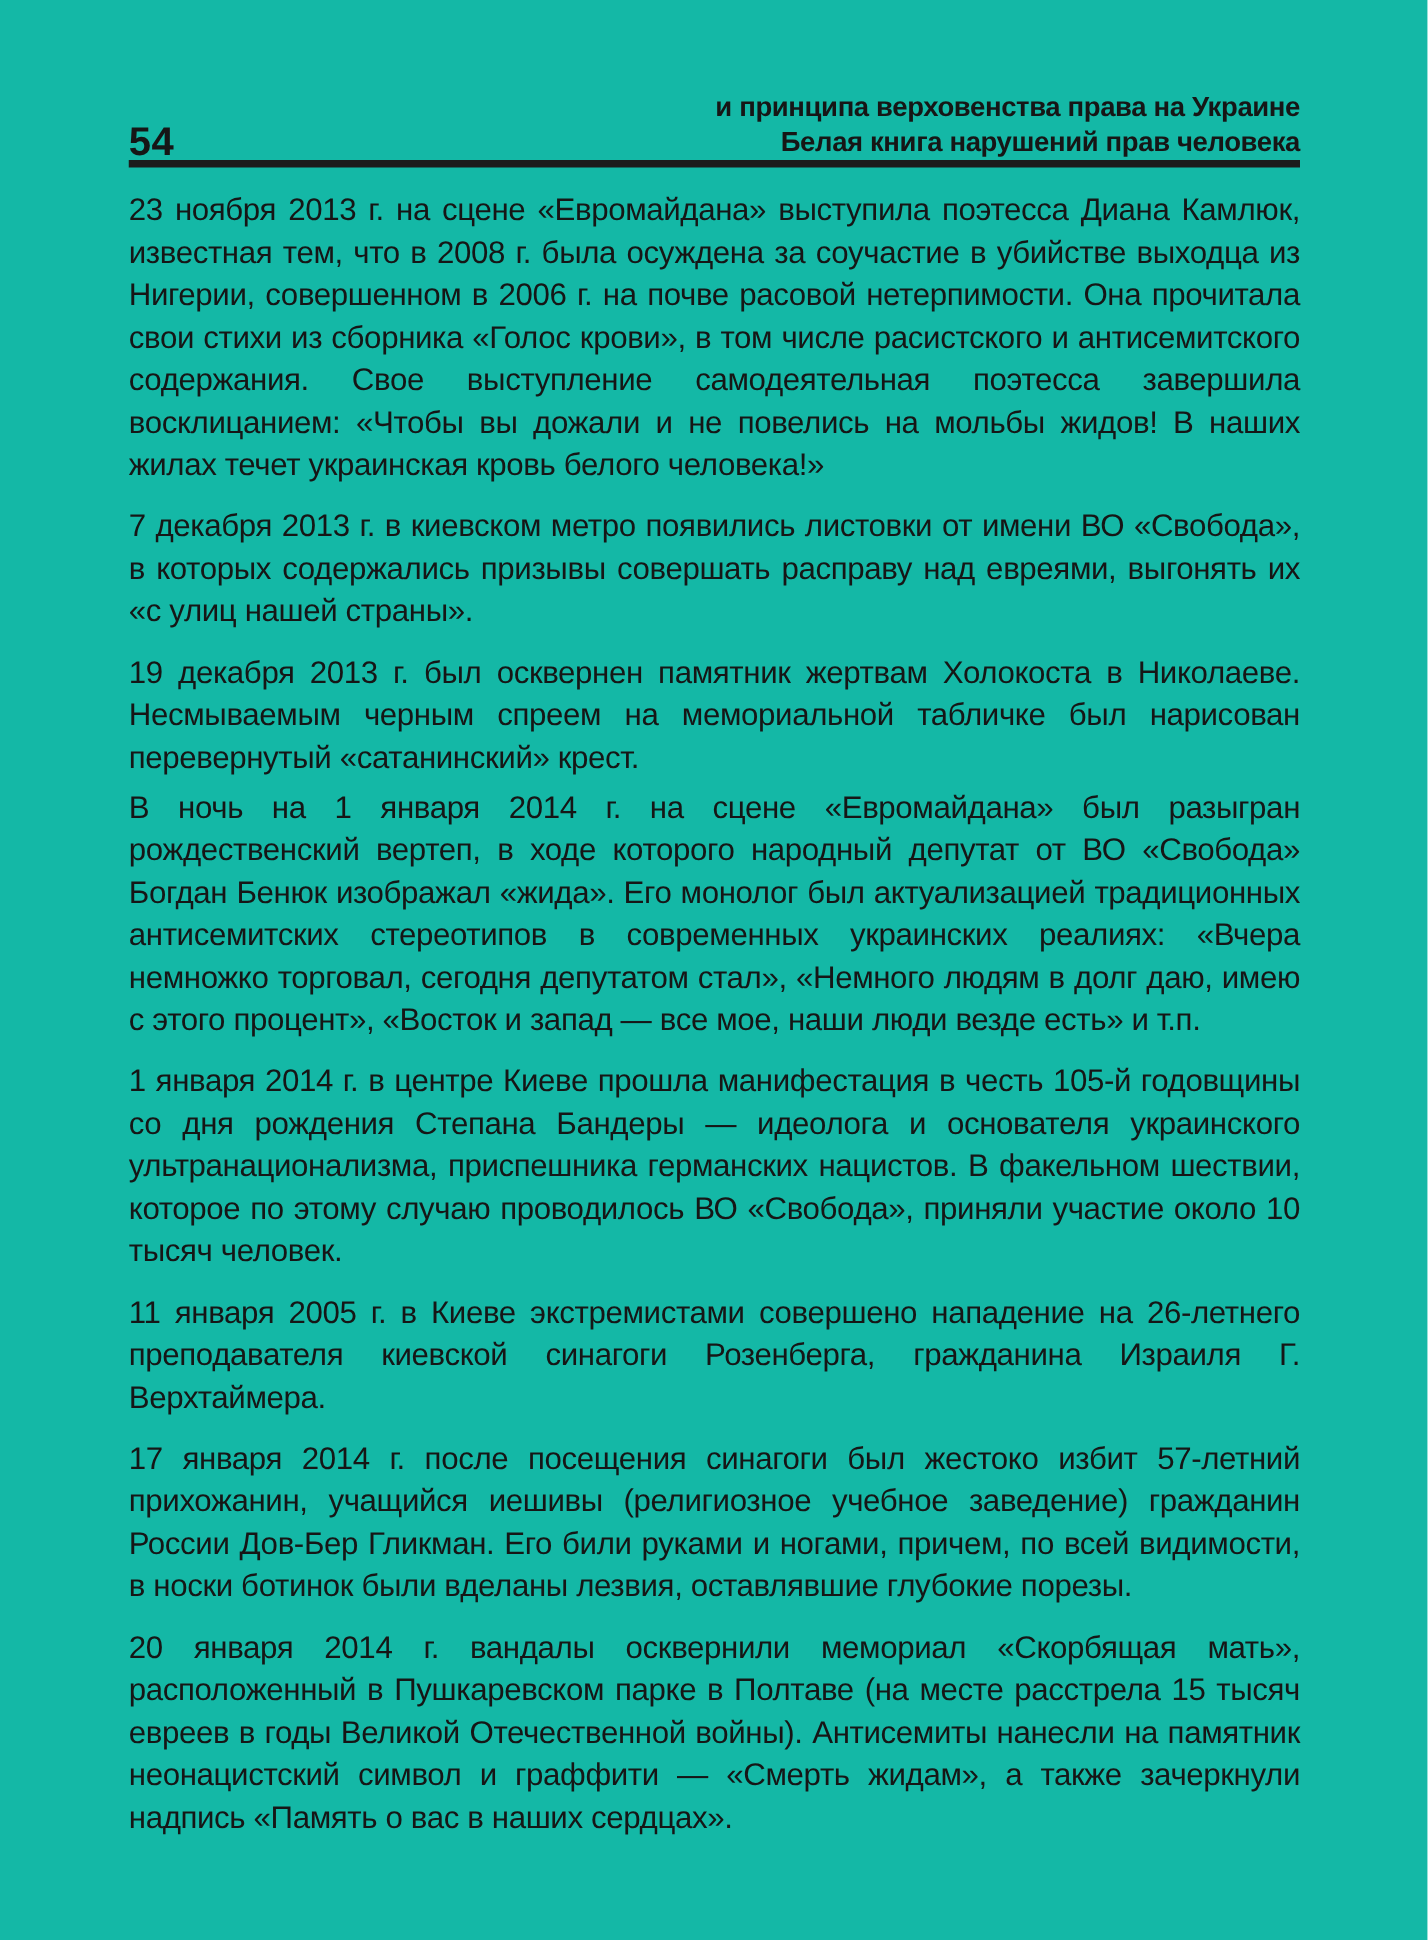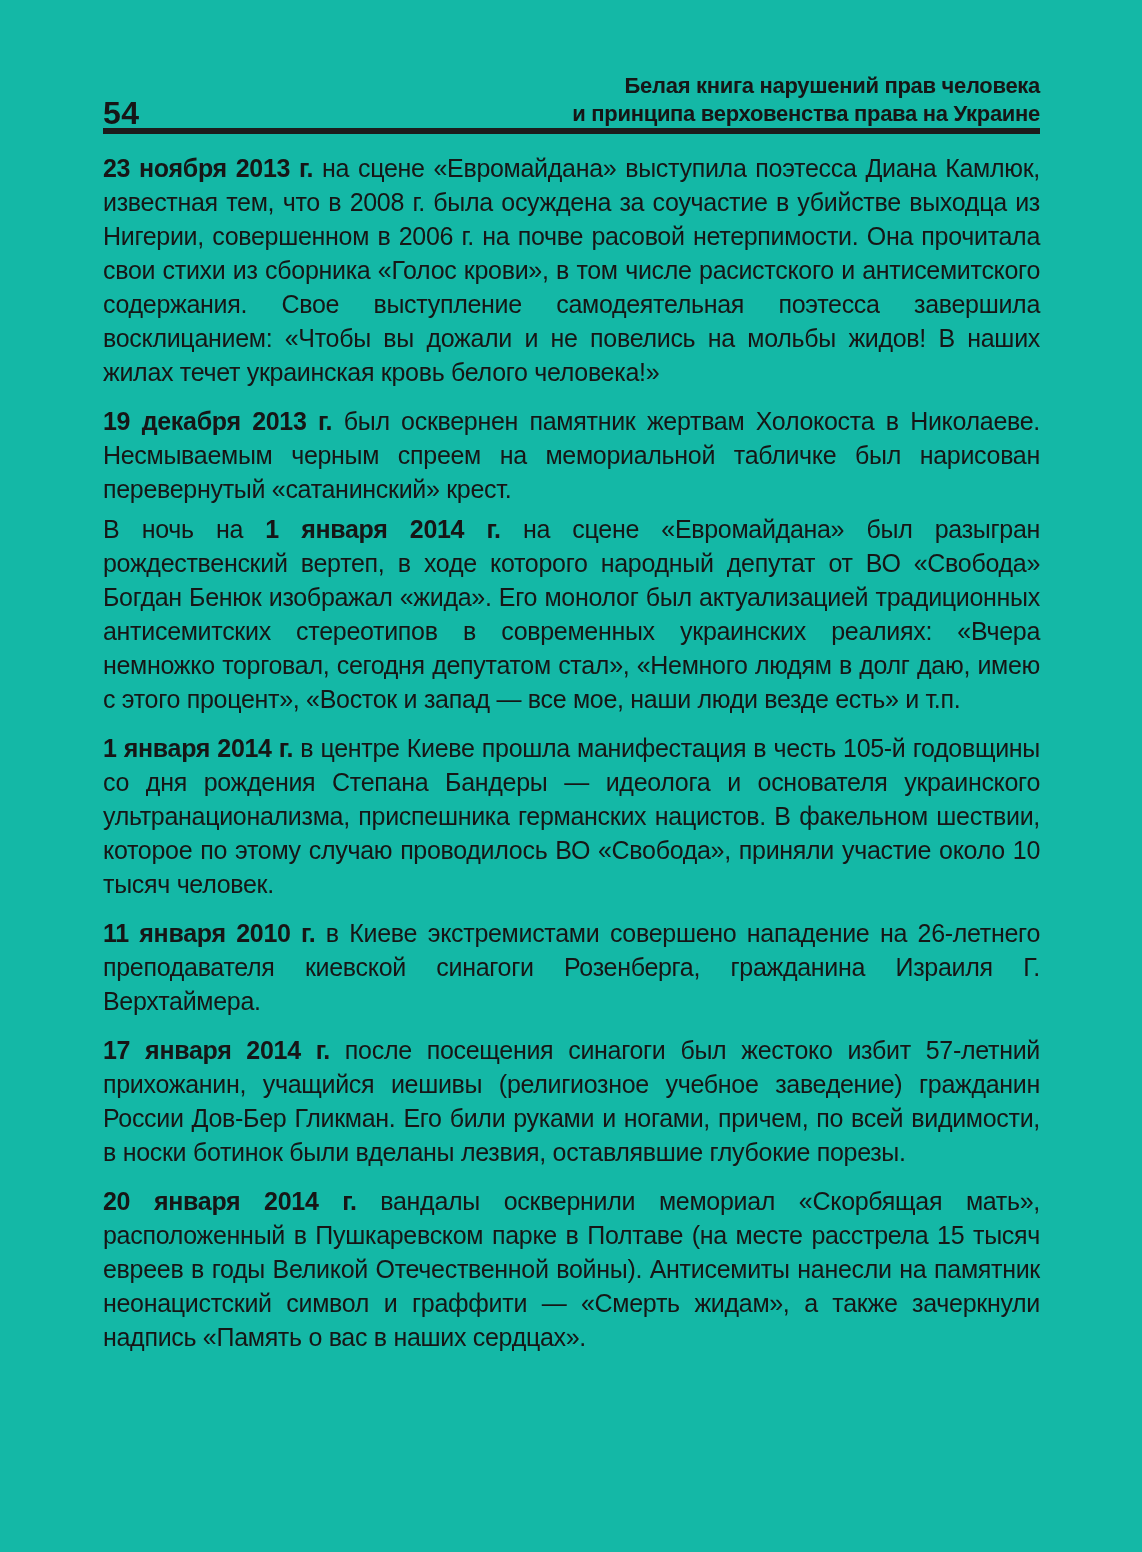--- a/index.html
+++ b/index.html
@@ -53,50 +53,51 @@
     letter-spacing: -0.3px;
     text-align: justify;
   }
   .para.gap-small {
     margin-bottom: 6px;
   }
   .para:last-child {
     margin-bottom: 0;
   }
   .date {
-    font-weight: 700;
+    font-weight: 400;
   }
 </style>
 </head>
 <body>
 
 <div class="sheet">
 
   <header class="page-header">
     <div class="page-number">54</div>
     <div class="running-title">
+      <div>и принципа верховенства права на Украине</div>
       <div>Белая книга нарушений прав человека</div>
-      <div>и принципа верховенства права на Украине</div>
     </div>
   </header>
 
   <div class="header-rule"></div>
 
   <main class="page-body">
 
     <p class="para"><span class="lead"></span><span class="date">23 ноября 2013 г.</span><span class="event-text"> на сцене «Евромайдана» выступила поэтесса Диана Камлюк, известная тем, что в 2008 г. была осуждена за соучастие в убийстве выходца из Нигерии, совершенном в 2006 г. на почве расовой нетерпимости. Она прочитала свои стихи из сборника «Голос крови», в том числе расистского и антисемитского содержания. Свое выступление самодеятельная поэтесса завершила восклицанием: «Чтобы вы дожали и не повелись на мольбы жидов! В наших жилах течет украинская кровь белого человека!»</span></p>
 
+    <p class="para"><span class="lead"></span><span class="date">7 декабря 2013 г.</span><span class="event-text"> в киевском метро появились листовки от имени ВО «Свобода», в которых содержались призывы совершать расправу над евреями, выгонять их «с улиц нашей страны».</span></p>
 
     <p class="para gap-small"><span class="lead"></span><span class="date">19 декабря 2013 г.</span><span class="event-text"> был осквернен памятник жертвам Холокоста в Николаеве. Несмываемым черным спреем на мемориальной табличке был нарисован перевернутый «сатанинский» крест.</span></p>
 
     <p class="para"><span class="lead">В ночь на </span><span class="date">1 января 2014 г.</span><span class="event-text"> на сцене «Евромайдана» был разыгран рождественский вертеп, в ходе которого народный депутат от ВО «Свобода» Богдан Бенюк изображал «жида». Его монолог был актуализацией традиционных антисемитских стереотипов в современных украинских реалиях: «Вчера немножко торговал, сегодня депутатом стал», «Немного людям в долг даю, имею с этого процент», «Восток и запад — все мое, наши люди везде есть» и т.п.</span></p>
 
     <p class="para"><span class="lead"></span><span class="date">1 января 2014 г.</span><span class="event-text"> в центре Киеве прошла манифестация в честь 105-й годовщины со дня рождения Степана Бандеры — идеолога и основателя украинского ультранационализма, приспешника германских нацистов. В факельном шествии, которое по этому случаю проводилось ВО «Свобода», приняли участие около 10 тысяч человек.</span></p>
 
-    <p class="para"><span class="lead"></span><span class="date">11 января 2010 г.</span><span class="event-text"> в Киеве экстремистами совершено нападение на 26-летнего преподавателя киевской синагоги Розенберга, гражданина Израиля Г. Верхтаймера.</span></p>
+    <p class="para"><span class="lead"></span><span class="date">11 января 2005 г.</span><span class="event-text"> в Киеве экстремистами совершено нападение на 26-летнего преподавателя киевской синагоги Розенберга, гражданина Израиля Г. Верхтаймера.</span></p>
 
     <p class="para"><span class="lead"></span><span class="date">17 января 2014 г.</span><span class="event-text"> после посещения синагоги был жестоко избит 57-летний прихожанин, учащийся иешивы (религиозное учебное заведение) гражданин России Дов-Бер Гликман. Его били руками и ногами, причем, по всей видимости, в носки ботинок были вделаны лезвия, оставлявшие глубокие порезы.</span></p>
 
     <p class="para"><span class="lead"></span><span class="date">20 января 2014 г.</span><span class="event-text"> вандалы осквернили мемориал «Скорбящая мать», расположенный в Пушкаревском парке в Полтаве (на месте расстрела 15 тысяч евреев в годы Великой Отечественной войны). Антисемиты нанесли на памятник неонацистский символ и граффити — «Смерть жидам», а также зачеркнули надпись «Память о вас в наших сердцах».</span></p>
 
   </main>
 
 </div>
 
 </body></html>

